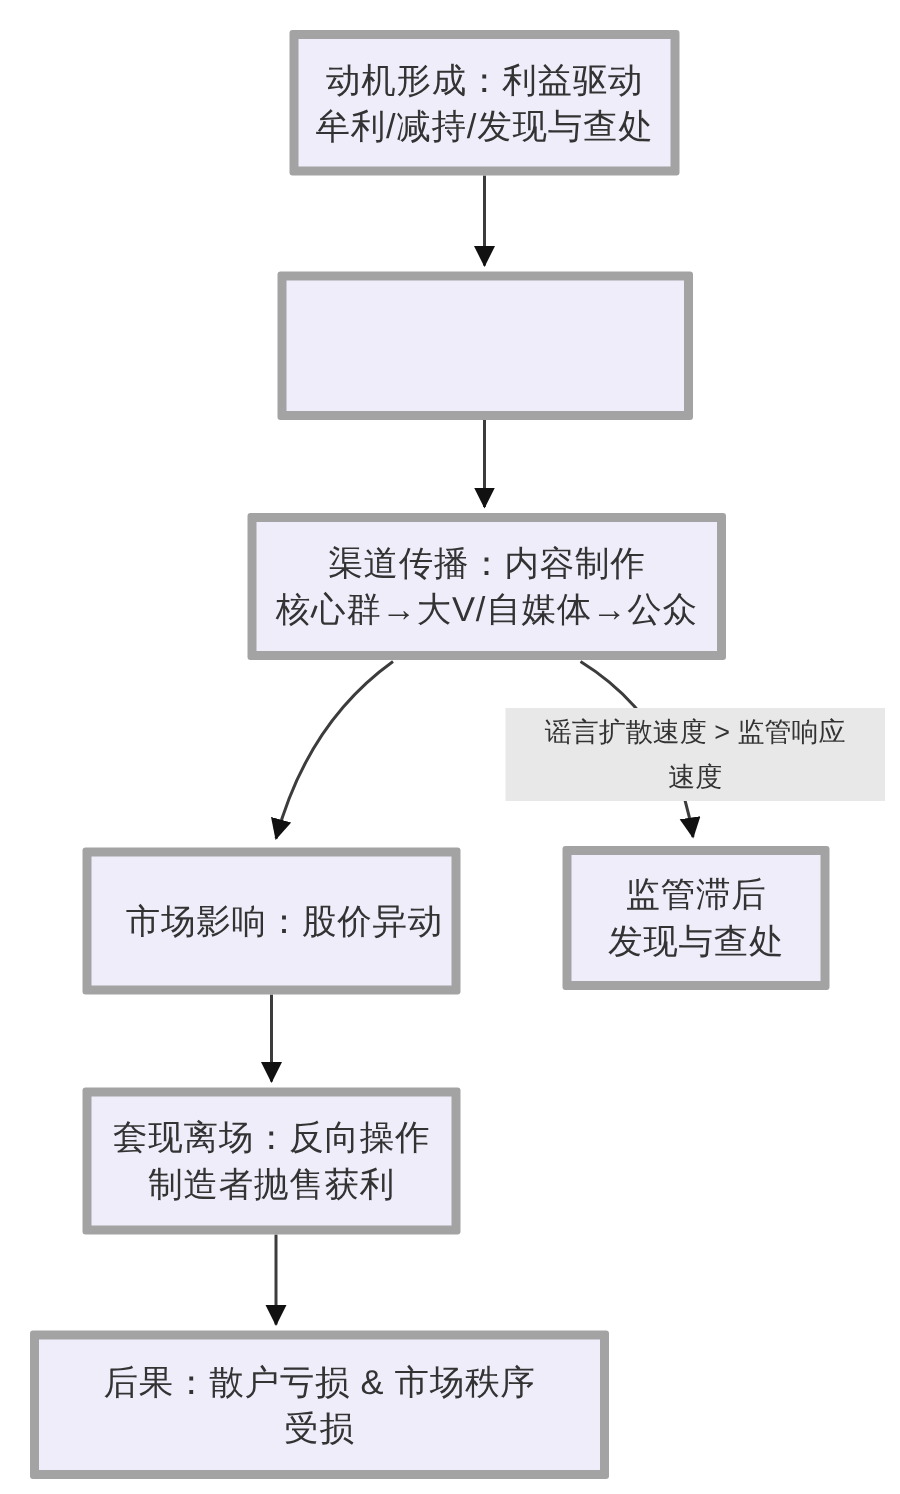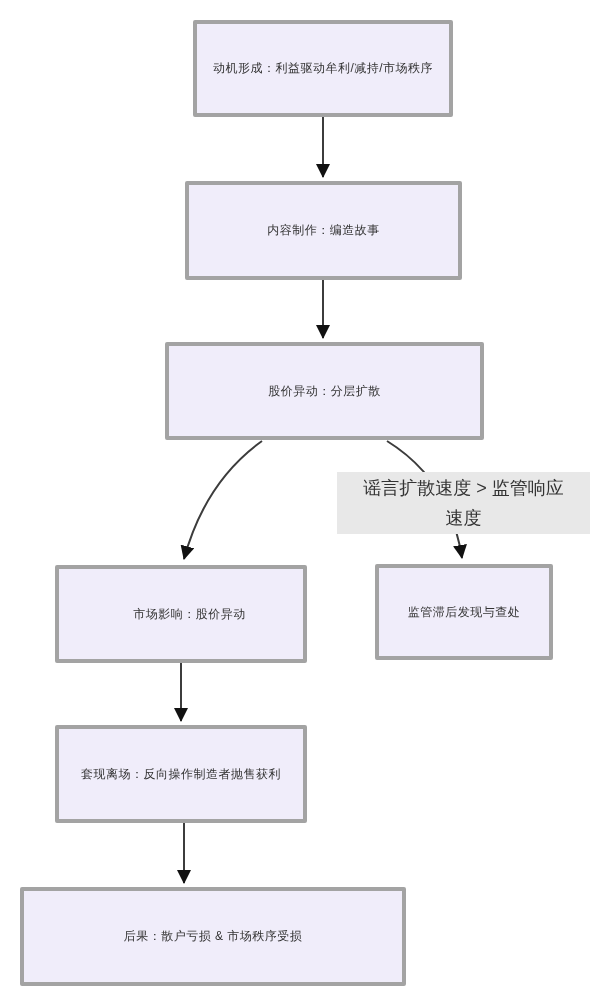--- a/index.html
+++ b/index.html
@@ -20,30 +20,30 @@
     left: 0;
     top: 0;
     width: 600px;
     height: 996px;
     z-index: 1;
   }
   .node {
     position: absolute;
     z-index: 2;
     box-sizing: border-box;
-    border: 4px solid #a3a3a3;
+    border: 6px solid #a3a3a3;
     background: #f0edfa;
     border-radius: 2px;
     display: flex;
-    flex-direction: row;
+    flex-direction: column;
     align-items: center;
     justify-content: center;
     text-align: center;
     color: #333333;
-    font-size: 12px;
+    font-size: 23px;
     line-height: 31px;
     letter-spacing: 0.5px;
   }
   .node .line { display: block; white-space: nowrap; }
   .edge-label {
     position: absolute;
     z-index: 3;
     box-sizing: border-box;
     background: #e8e8e8;
     color: #333333;
@@ -75,29 +75,29 @@
     <path d="M323,117 L323,177" fill="none" stroke="#3c3c3c" stroke-width="2" marker-end="url(#arrowhead)"></path>
     <path d="M323,280 L323,338" fill="none" stroke="#3c3c3c" stroke-width="2" marker-end="url(#arrowhead)"></path>
     <path d="M262,441 Q205,482 184,559" fill="none" stroke="#3c3c3c" stroke-width="2" marker-end="url(#arrowhead)"></path>
     <path d="M387,441 Q450,480 462,558" fill="none" stroke="#3c3c3c" stroke-width="2" marker-end="url(#arrowhead)"></path>
     <path d="M181,663 L181,721" fill="none" stroke="#3c3c3c" stroke-width="2" marker-end="url(#arrowhead)"></path>
     <path d="M184,823 L184,883" fill="none" stroke="#3c3c3c" stroke-width="2" marker-end="url(#arrowhead)"></path>
   </svg>
 
   <div class="node" id="node-motive">
     <span class="line">动机形成：利益驱动</span>
-    <span class="line">牟利/减持/市场秩序</span>
+    <span class="line">牟利/减持/发现与查处</span>
   </div>
 
   <div class="node" id="node-content">
-    <span class="line">内容制作：编造故事</span>
   </div>
 
   <div class="node" id="node-channel">
-    <span class="line">股价异动：分层扩散</span>
+    <span class="line">渠道传播：内容制作</span>
+    <span class="line">核心群→大V/自媒体→公众</span>
   </div>
 
   <div class="edge-label" id="edge-label-speed">谣言扩散速度 &gt; 监管响应速度</div>
 
   <div class="node" id="node-market">
     <span class="line">市场影响：股价异动</span>
   </div>
 
   <div class="node" id="node-cashout">
     <span class="line">套现离场：反向操作</span>

